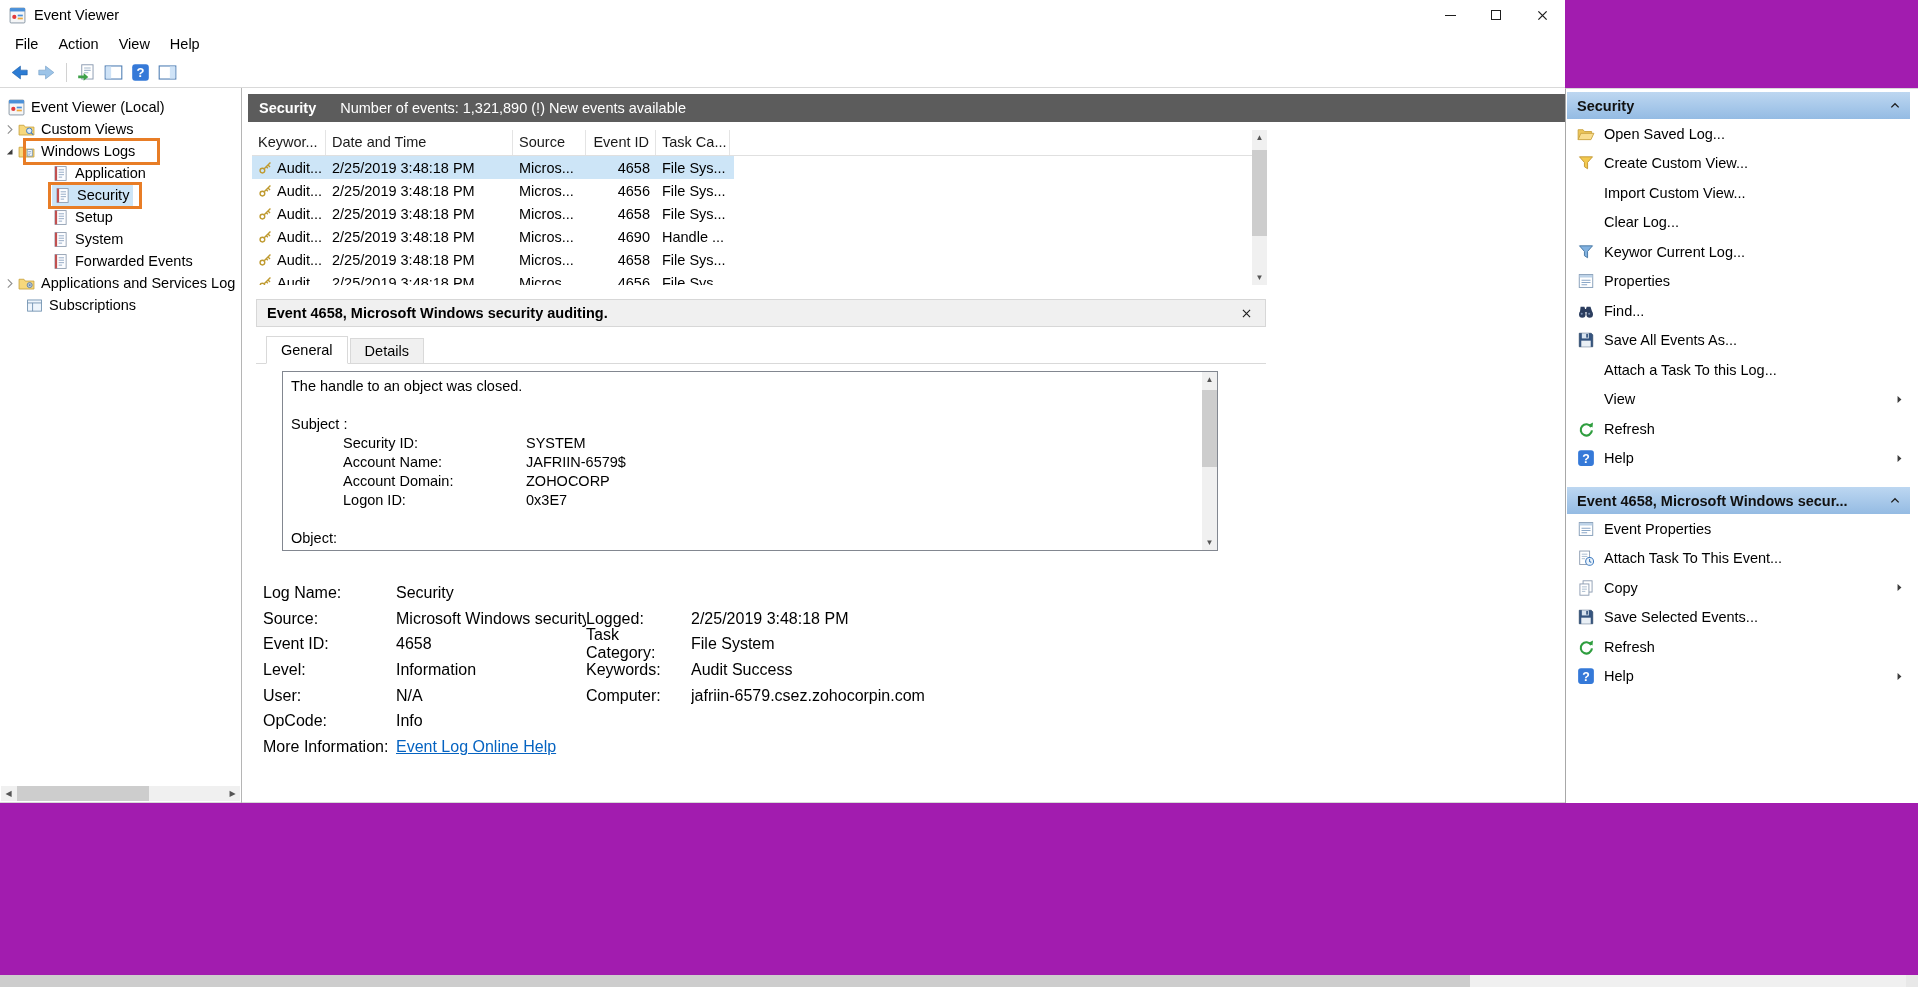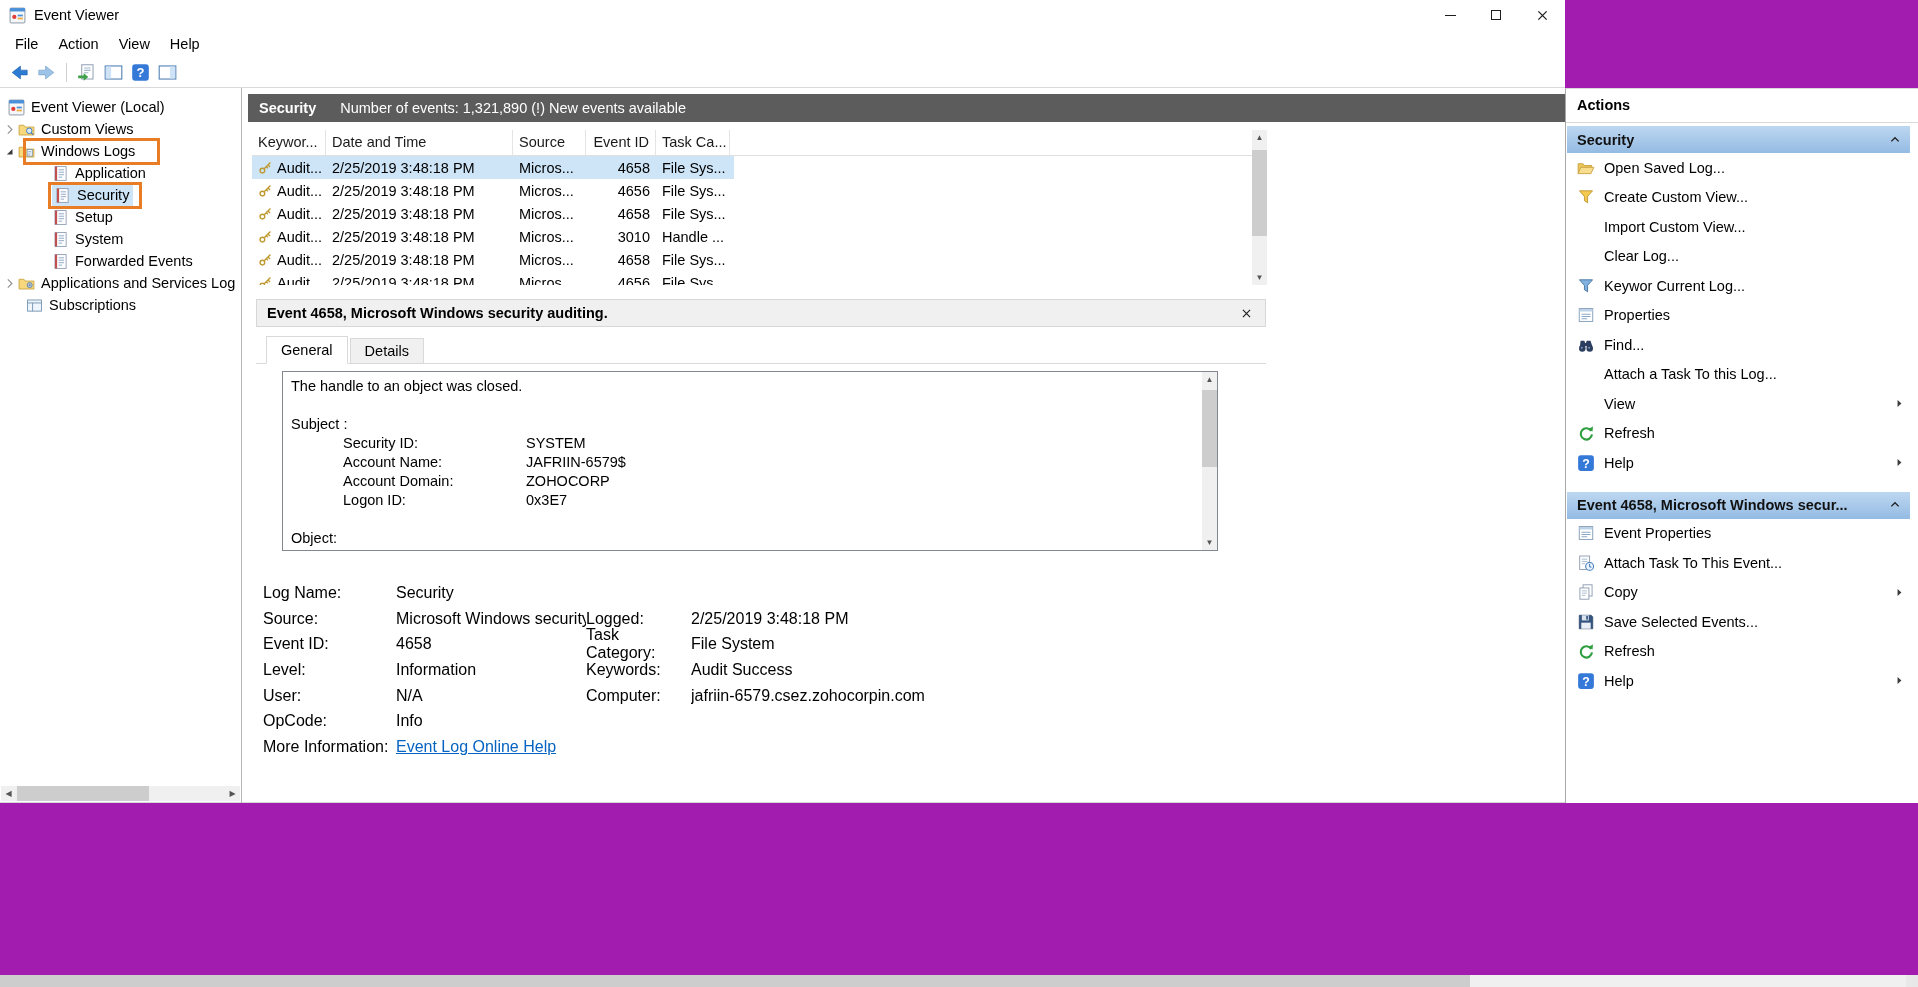--- a/index.html
+++ b/index.html
@@ -457,21 +457,21 @@
         </div>
         <div class="erow">
           <span class="ecell c-kw">
               <svg class="key-ic">
                 <use href="#i-key"></use>
               </svg>
               <span>Audit...</span>
             </span>
           <span class="ecell c-dt">2/25/2019 3:48:18 PM</span>
           <span class="ecell c-src">Micros...</span>
-          <span class="ecell c-id">3010</span>
+          <span class="ecell c-id">4690</span>
           <span class="ecell c-task">Handle ...</span>
         </div>
         <div class="erow">
           <span class="ecell c-kw">
               <svg class="key-ic">
                 <use href="#i-key"></use>
               </svg>
               <span>Audit...</span>
             </span>
           <span class="ecell c-dt">2/25/2019 3:48:18 PM</span>
@@ -569,21 +569,20 @@
         <div class="frow">
           <span class="flabel">More Information:</span>
           <a class="fvalue link" href="#">Event Log Online Help</a>
         </div>
       </div>
 
     </div>
   </div>
 
   <div class="actions">
-    <div class="actions-title">Actions</div>
 
     <div class="asec-header">
       <span class="alabel">Security</span>
       <svg>
           <use href="#i-chev-up"></use>
         </svg>
     </div>
     <div>
       <div class="aitem">
         <svg class="aicon">
@@ -617,20 +616,26 @@
           </svg>
         <span class="alabel">Properties</span>
       </div>
       <div class="aitem">
         <svg class="aicon">
             <use href="#i-binoc"></use>
           </svg>
         <span class="alabel">Find...</span>
       </div>
       <div class="aitem">
+        <svg class="aicon">
+            <use href="#i-save"></use>
+          </svg>
+        <span class="alabel">Save All Events As...</span>
+      </div>
+      <div class="aitem">
         <span class="aicon"></span>
         <span class="alabel">Attach a Task To this Log...</span>
       </div>
       <div class="aitem">
         <span class="aicon"></span>
         <span class="alabel">View</span>
         <svg class="subarrow">
             <use href="#i-sub-arrow"></use>
           </svg>
       </div>

